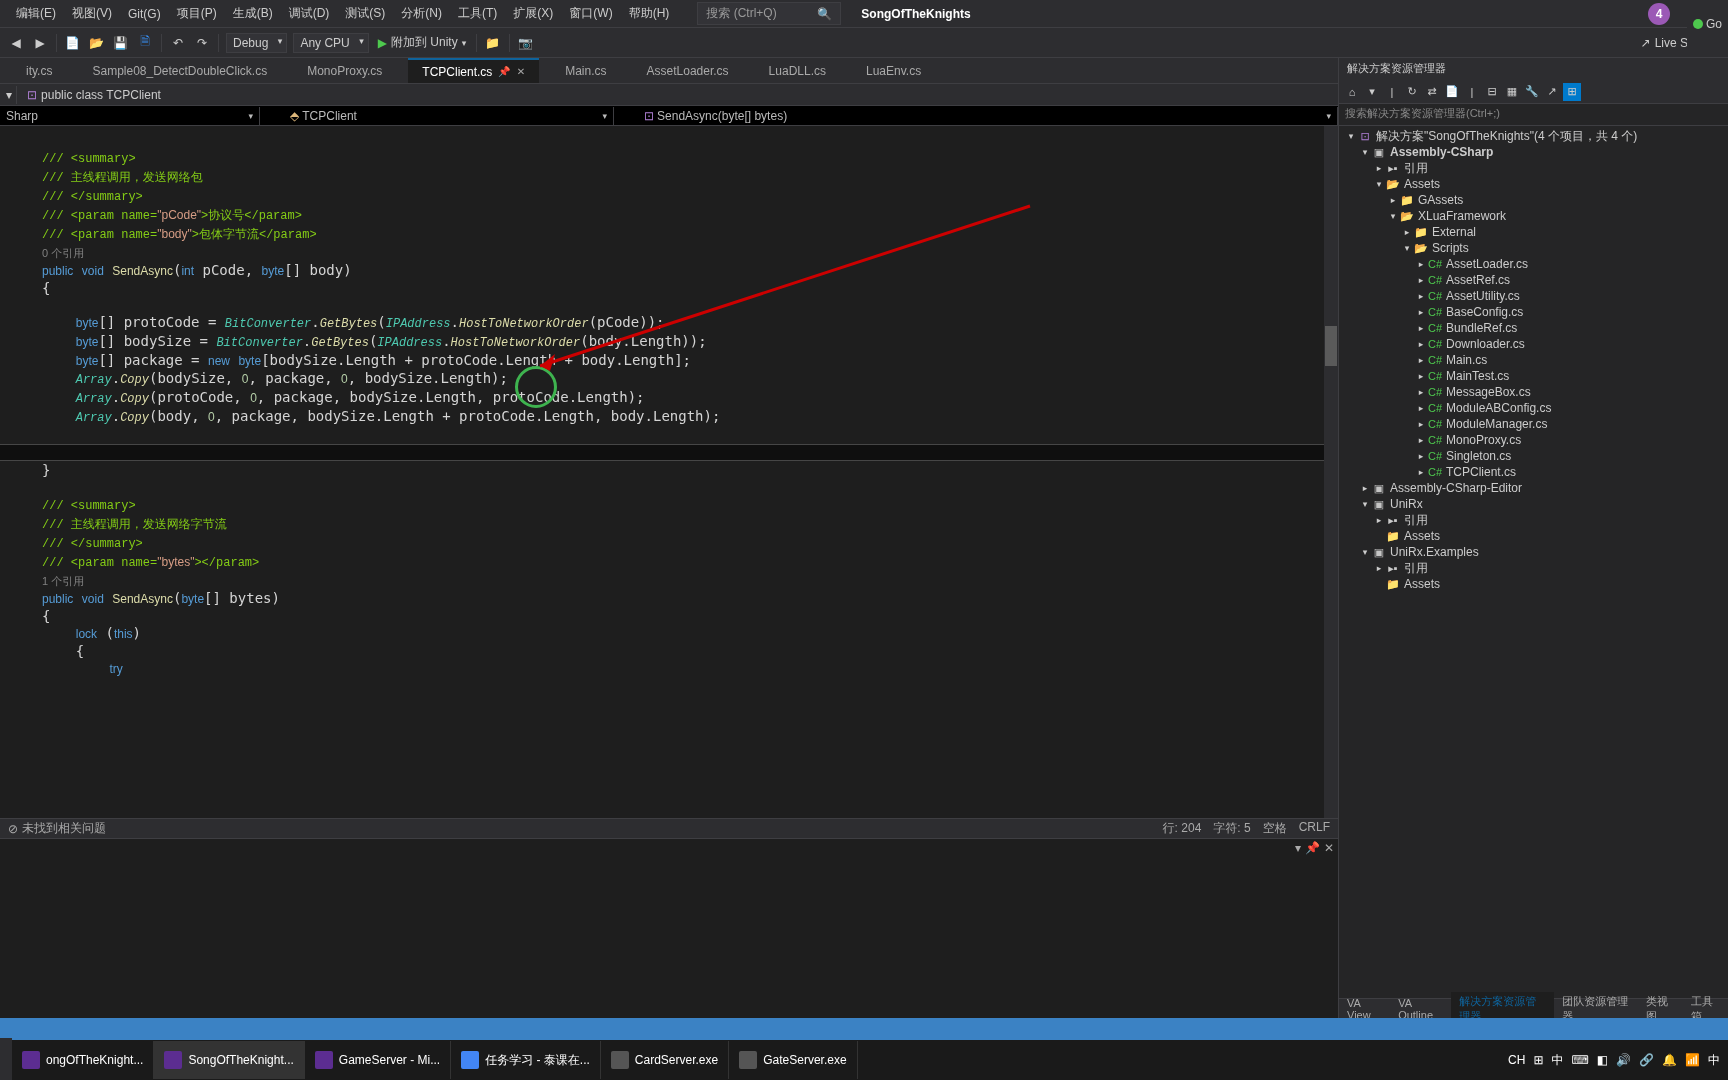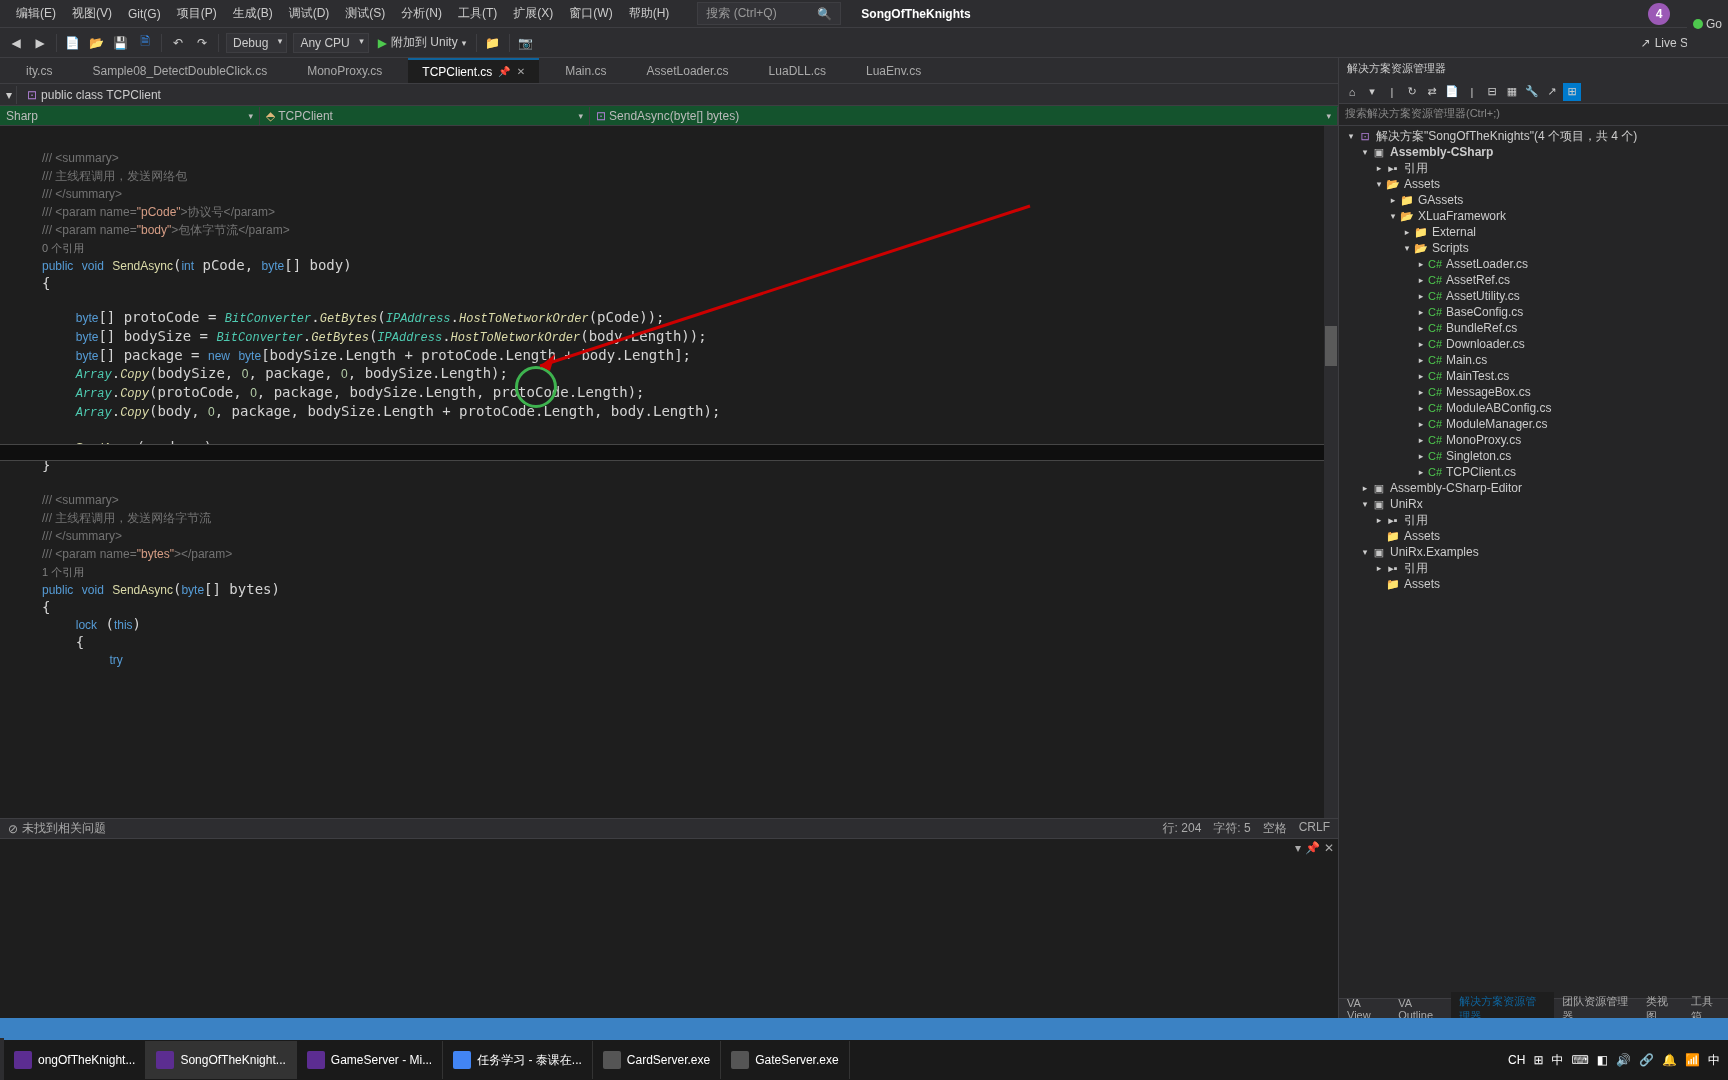--- a/index.html
+++ b/index.html
@@ -24,25 +24,25 @@
 .editor-col{flex:1;display:flex;flex-direction:column;min-width:0;}
 .sidebar{width:390px;background:#252526;border-left:1px solid #3e3e42;display:flex;flex-direction:column;}
 .tabs{height:26px;background:#2d2d30;display:flex;border-bottom:1px solid #3e3e42;overflow:hidden;}
 .tab{padding:4px 14px;color:#aaa;cursor:pointer;white-space:nowrap;display:flex;align-items:center;gap:6px;margin-left:12px;}
 .tab.active{background:#1e1e1e;color:#fff;border-top:2px solid #0e639c;}
 .tab .close{color:#aaa;font-size:10px;}
 .tab .pin{color:#aaa;font-size:10px;}
 .nav-bar{height:22px;background:#2d2d30;border-bottom:1px solid #3e3e42;display:flex;align-items:center;padding:0 6px;color:#ccc;}
 .nav-bar .arrows{display:flex;gap:2px;}
 .nav-seg{padding:0 6px;display:flex;align-items:center;gap:4px;}
-.scope-bar{height:20px;background:#14532d;border-bottom:1px solid #3e3e42;display:flex;align-items:center;color:#bbb;}
+.scope-bar{height:20px;background:#000000;border-bottom:1px solid #3e3e42;display:flex;align-items:center;color:#bbb;gap:24px;}
 .scope-seg{padding:2px 6px;display:flex;align-items:center;gap:3px;border-right:1px solid #3e3e42;flex:1;}
 .code-wrap{flex:1;background:#1e1e1e;position:relative;overflow:hidden;}
 .code{font-family:Consolas,monospace;font-size:14px;white-space:pre;padding:6px 0 6px 42px;color:#d4d4d4;line-height:17px;}
-.code .cmt{color:#737373;}
+.code .cmt{color:#84cc16;font-family:Liberation Mono, monospace;}
 .code .kw{color:#569cd6;}
 .code .typ{color:#4ec9b0;}
 .code .fn{color:#dcdcaa;}
 .code .str{color:#d69d85;}
 .code .num{color:#b5cea8;}
 .code .ref{color:#808080;font-size:11px;}
 .code .ital{font-style:italic;font-family:Liberation Mono, monospace;}
 .highlight-line{background:#0f0f0f;position:absolute;left:0;right:14px;height:17px;border:1px solid #464646;border-left:none;border-right:none;}
 .cursor-circle{position:absolute;width:42px;height:42px;border:3px solid #3eb34f;border-radius:50%;pointer-events:none;}
 .red-arrow{position:absolute;pointer-events:none;}
@@ -63,21 +63,21 @@
 .tree-node{display:flex;align-items:center;padding:1px 0;cursor:pointer;color:#ccc;white-space:nowrap;font-size:12px;height:16px;}
 .tree-node .exp{width:12px;text-align:center;color:#ccc;font-size:9px;}
 .tree-node .ico{width:16px;height:14px;display:inline-flex;align-items:center;justify-content:center;margin-right:3px;font-size:11px;}
 .ico.sln{color:#b180d7;}
 .ico.proj{color:#c5c5c5;}
 .ico.folder{color:#dcb67a;}
 .ico.folder-open{color:#dcb67a;}
 .ico.cs{color:#4ec94e;}
 .ico.ref{color:#ccc;}
 .sb-bottom-tabs{height:20px;display:flex;align-items:center;background:#2d2d30;border-top:1px solid #3e3e42;margin-top:auto;}
-.taskbar{position:absolute;bottom:0;left:4px;right:0;height:42px;background:#1a1a1a;display:flex;align-items:center;border-top:2px solid #3b82c4;}
+.taskbar{position:absolute;bottom:0;left:12px;right:0;height:42px;background:#1a1a1a;display:flex;align-items:center;border-top:2px solid #3b82c4;}
 .task{height:38px;display:flex;align-items:center;padding:0 10px;gap:6px;color:#fff;border-right:1px solid #333;cursor:pointer;font-size:11px;}
 .task.active{background:#333;}
 .task .ticon{width:18px;height:18px;display:flex;align-items:center;justify-content:center;}
 .tray{margin-left:auto;display:flex;align-items:center;gap:8px;padding:0 8px;color:#fff;font-size:11px;}
 .blue-strip{position:absolute;bottom:42px;left:0;right:0;height:20px;background:#3b82c4;}
 .go-btn{position:absolute;right:0;top:0;background:#2d2d30;padding:17px 6px;display:flex;align-items:center;gap:3px;}
 .green-dot{width:10px;height:10px;background:#4ec94e;border-radius:50%;}
 </style>
 </head>
 <body>

